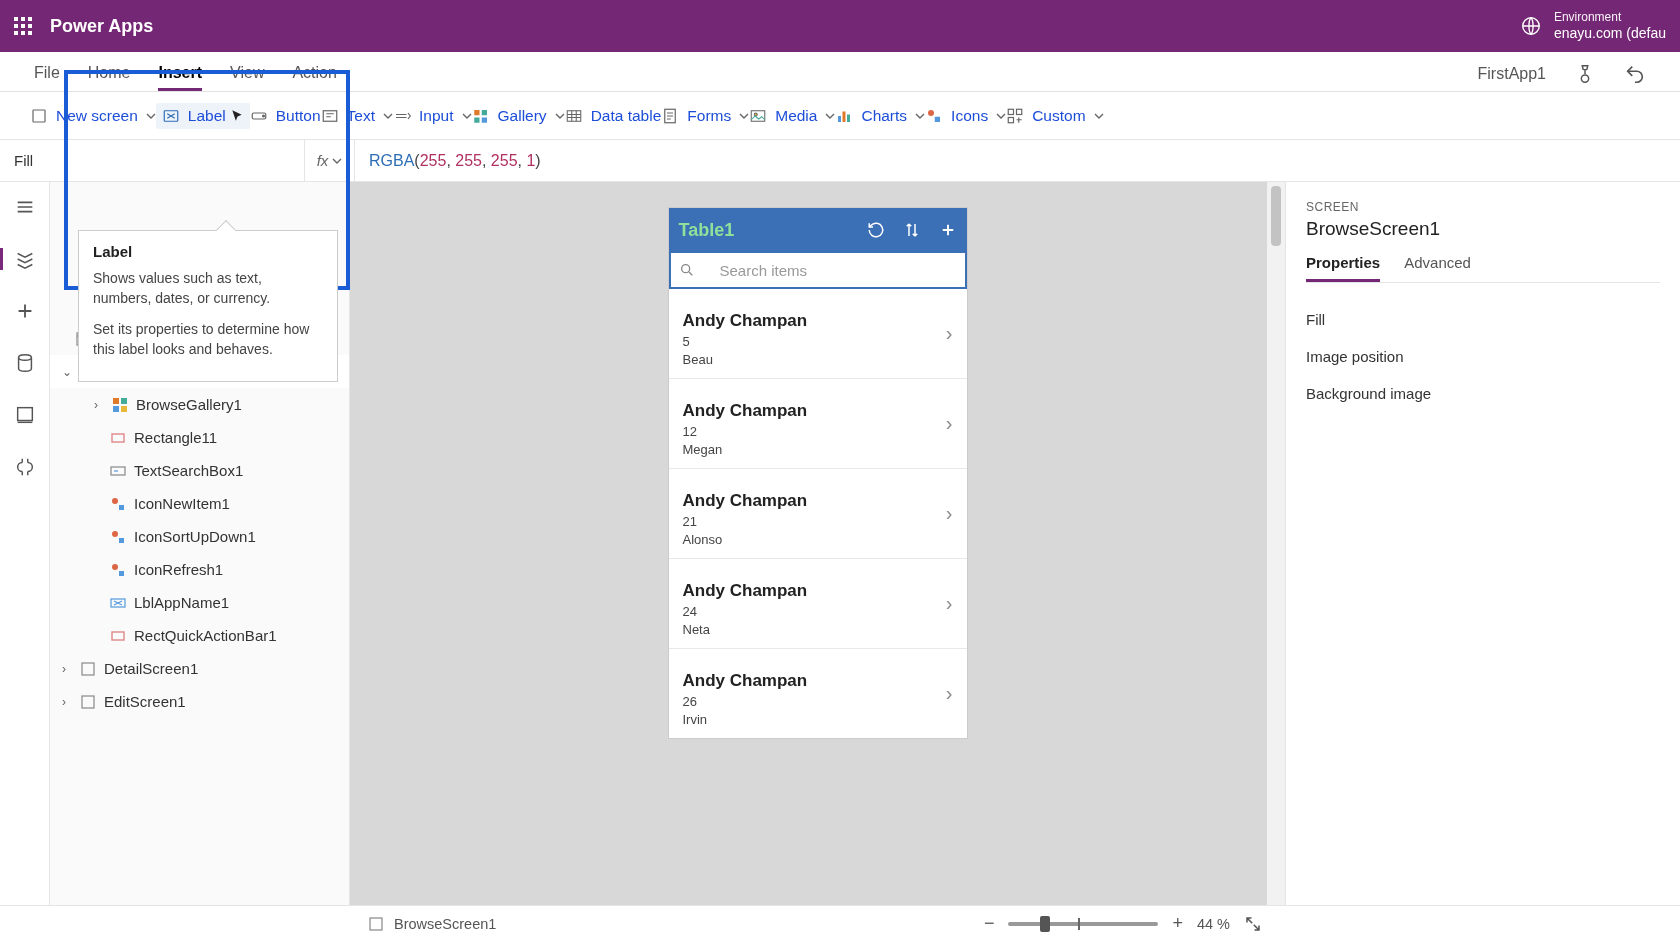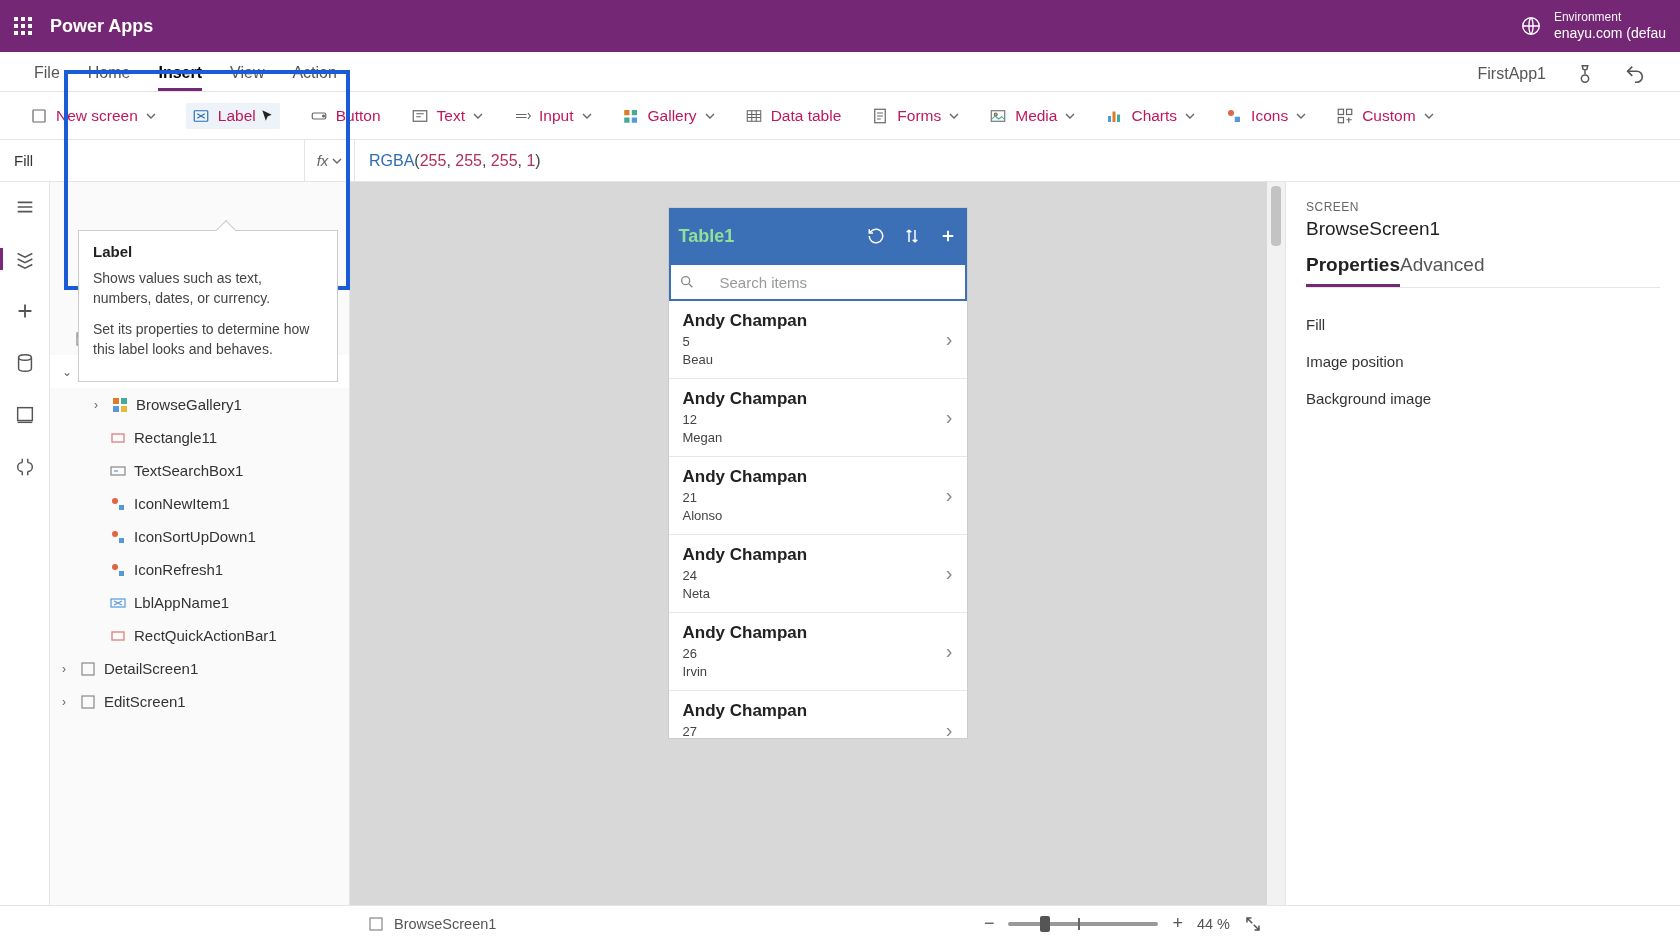--- a/index.html
+++ b/index.html
@@ -18,21 +18,21 @@
 
   
   .menubar { height: 40px; display: flex; align-items: flex-end; padding: 0 34px; border-bottom: 1px solid #e2e2e2; justify-content: space-between; }
   .menu-tabs { display: flex; gap: 28px; font-size: 16px; color: #555; }
   .menu-tab { padding-bottom: 6px; cursor: pointer; }
   .menu-tab.active { color: #000; font-weight: 600; border-bottom: 3px solid #742774; }
   .menubar-right { display: flex; align-items: center; gap: 28px; padding-bottom: 6px; color: #555; font-size: 16px; justify-content: flex-end; }
   .mb-ic { width: 22px; height: 22px; display: inline-block; }
 
   
-  .ribbon { height: 48px; border-bottom: 1px solid #e5e5e5; display: flex; align-items: center; padding: 0 30px; gap: 30px; color: #be185d; font-size: 15.5px; flex-wrap: nowrap; }
+  .ribbon { height: 48px; border-bottom: 1px solid #e5e5e5; display: flex; align-items: center; padding: 0 30px; color: #1d4ed8; font-size: 15.5px; flex-wrap: nowrap; }
   .ribbon-item { display: flex; align-items: center; gap: 8px; cursor: pointer; white-space: nowrap; }
   .ribbon-item.highlight { background: #eef3fa; border-radius: 2px; padding: 4px 6px; }
   .chev-d { width: 10px; height: 10px; display: inline-block; }
   .ric { width: 18px; height: 18px; display: inline-block; flex-shrink: 0; }
 
   
   .formulabar { height: 42px; border-bottom: 1px solid #e5e5e5; display: flex; align-items: stretch; }
   .fb-prop { width: 305px; border-right: 1px solid #e5e5e5; display: flex; align-items: center; padding: 0 14px; font-size: 15px; color: #333; }
   .fb-fx { width: 50px; border-right: 1px solid #e5e5e5; display: flex; align-items: center; justify-content: center; font-style: italic; color: #666; font-size: 15px; gap:4px;}
   .fb-val { flex: 1; display: flex; align-items: center; padding: 0 14px; font-family: Consolas, monospace; font-size: 16px; }
@@ -58,38 +58,38 @@
   
   .callout-frame { position: absolute; top: -112px; left: 14px; width: 286px; height: 220px; border: 4px solid #1a5cd6; background: transparent; z-index: 20; pointer-events: none; }
   .callout-box { position: absolute; top: 48px; left: 28px; width: 260px; background: #fff; border: 1px solid #ccc; padding: 12px 14px; font-size: 14px; color: #444; z-index: 21; }
   .callout-box .tt-pointer { position:absolute; top:-8px; left:140px; width:14px; height:14px; background:#fff; border-left:1px solid #ccc; border-top:1px solid #ccc; transform:rotate(45deg); }
   .callout-box h4 { font-size: 15px; margin-bottom: 8px; font-weight:700; color:#222;}
   .callout-box p { margin-bottom: 10px; line-height:1.45; }
 
   
   .canvas-wrap { flex: 1; background: #d8d8d8; display: flex; justify-content: center; align-items: flex-start; padding-top: 26px; position: relative; overflow: hidden; }
   .phone { width: 298px; height: 530px; background: #fff; box-shadow: 0 0 0 1px #ccc; display: flex; flex-direction: column; }
-  .phone-hdr { height: 56px; background: #3b6fb6; color: #8ee09a; display: flex; align-items: center; padding: 0 10px; justify-content: space-between; font-size: 18px; font-weight:600;}
+  .phone-hdr { height: 44px; background: #3b6fb6; color: #8ee09a; display: flex; align-items: center; padding: 0 10px; justify-content: space-between; font-size: 18px; font-weight:600;}
   .phone-hdr-icons { display: flex; gap: 18px; color: #fff; align-items:center;}
   .phone-hdr-icons svg { width:18px; height:18px; }
   .phone-search { border: 2px solid #3b6fb6; margin: -1px 0 0 0; height: 38px; display: flex; align-items: center; padding: 0 8px; gap: 25px; color: #999; font-size: 15px; background:#fff;}
   .phone-list { flex: 1; overflow: hidden; }
   .phone-item { border-bottom: 1px solid #e8e8e8; padding: 10px 14px; display: flex; justify-content: space-between; align-items: center; }
   .pi-txt { font-size: 13px; color: #444; }
-  .pi-txt .nm { font-size: 17px; font-weight: 600; color: #222; display:block; margin-bottom:2px;}
+  .pi-txt .nm { font-size: 17px; font-weight: 600; color: #222; display:block; margin-bottom:2px;margin-top:12px;}
   .pi-txt .ln { display:block; line-height:1.35;}
   .pi-chev { color: #888; font-size: 20px; }
   .canvas-scroll { position:absolute; right:0; top:0; width:18px; height:100%; background:#f2f2f2;}
   .canvas-scroll-thumb { width:10px; height:60px; background:#c3c3c3; margin:4px auto 0; border-radius:4px;}
 
   
   .props { width: 395px; border-left: 1px solid #e5e5e5; padding: 18px 20px; }
   .props .sect { font-size: 12px; letter-spacing: .5px; color: #666; }
   .props h3 { font-size: 19px; font-weight: 400; margin: 4px 0 14px; color:#222;}
-  .props-tabs { display: flex; border-bottom: 1px solid #e5e5e5; font-size: 19px; margin-bottom: 18px; }
+  .props-tabs { display: flex; gap: 24px; border-bottom: 1px solid #e5e5e5; font-size: 15px; margin-bottom: 18px; }
   .props-tab { padding-bottom: 8px; color: #555; cursor:pointer;}
   .props-tab.active { font-weight: 700; border-bottom: 3px solid #742774; color:#222;}
   .prop-row { font-size: 15px; color: #333; padding: 10px 0; }
 
   
   .status { height: 36px; border-top: 1px solid #e5e5e5; display: flex; align-items: center; padding: 0 18px; justify-content: space-between; font-size: 14.5px; color: #555; }
   .status-left { display: flex; align-items: center; gap: 10px; margin-left: 350px;}
   .status-right { display: flex; align-items: center; gap: 14px; margin-right: 400px;}
   .zoom-track { width: 150px; height: 4px; background: #999; position: relative; border-radius:2px;}
   .zoom-tick { position: absolute; width: 2px; height: 12px; background: #666; top: -4px; }

